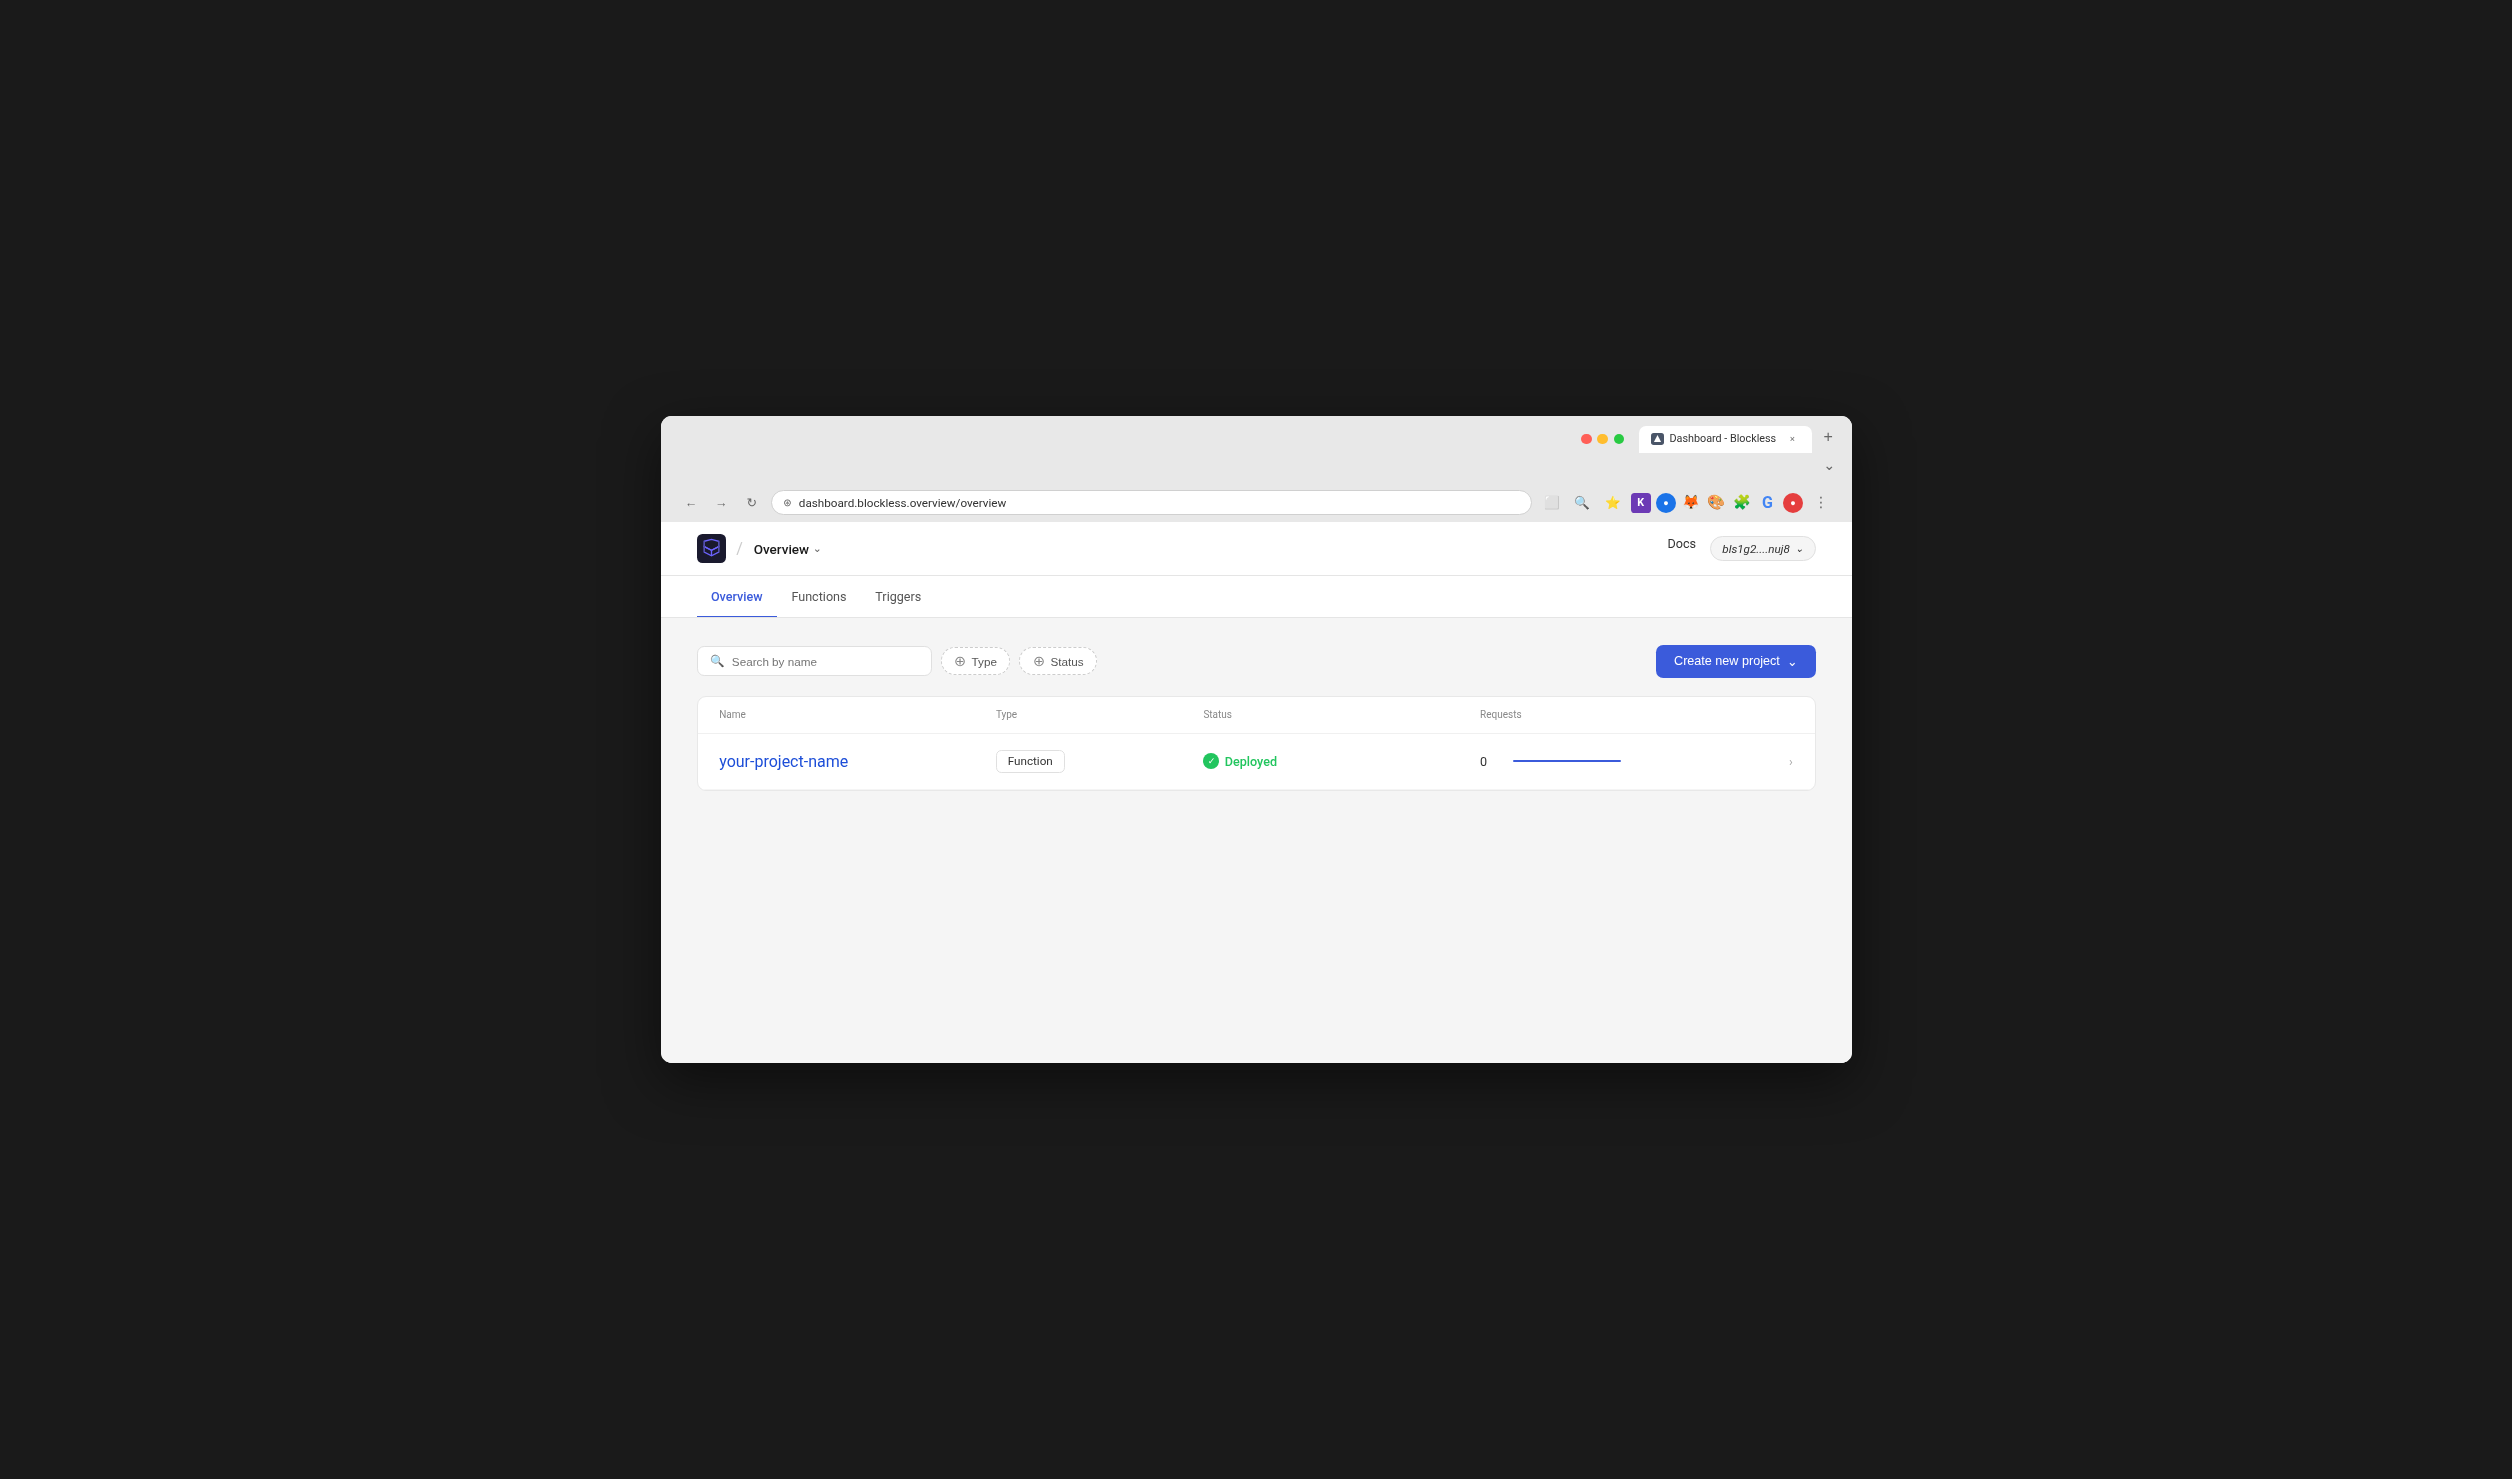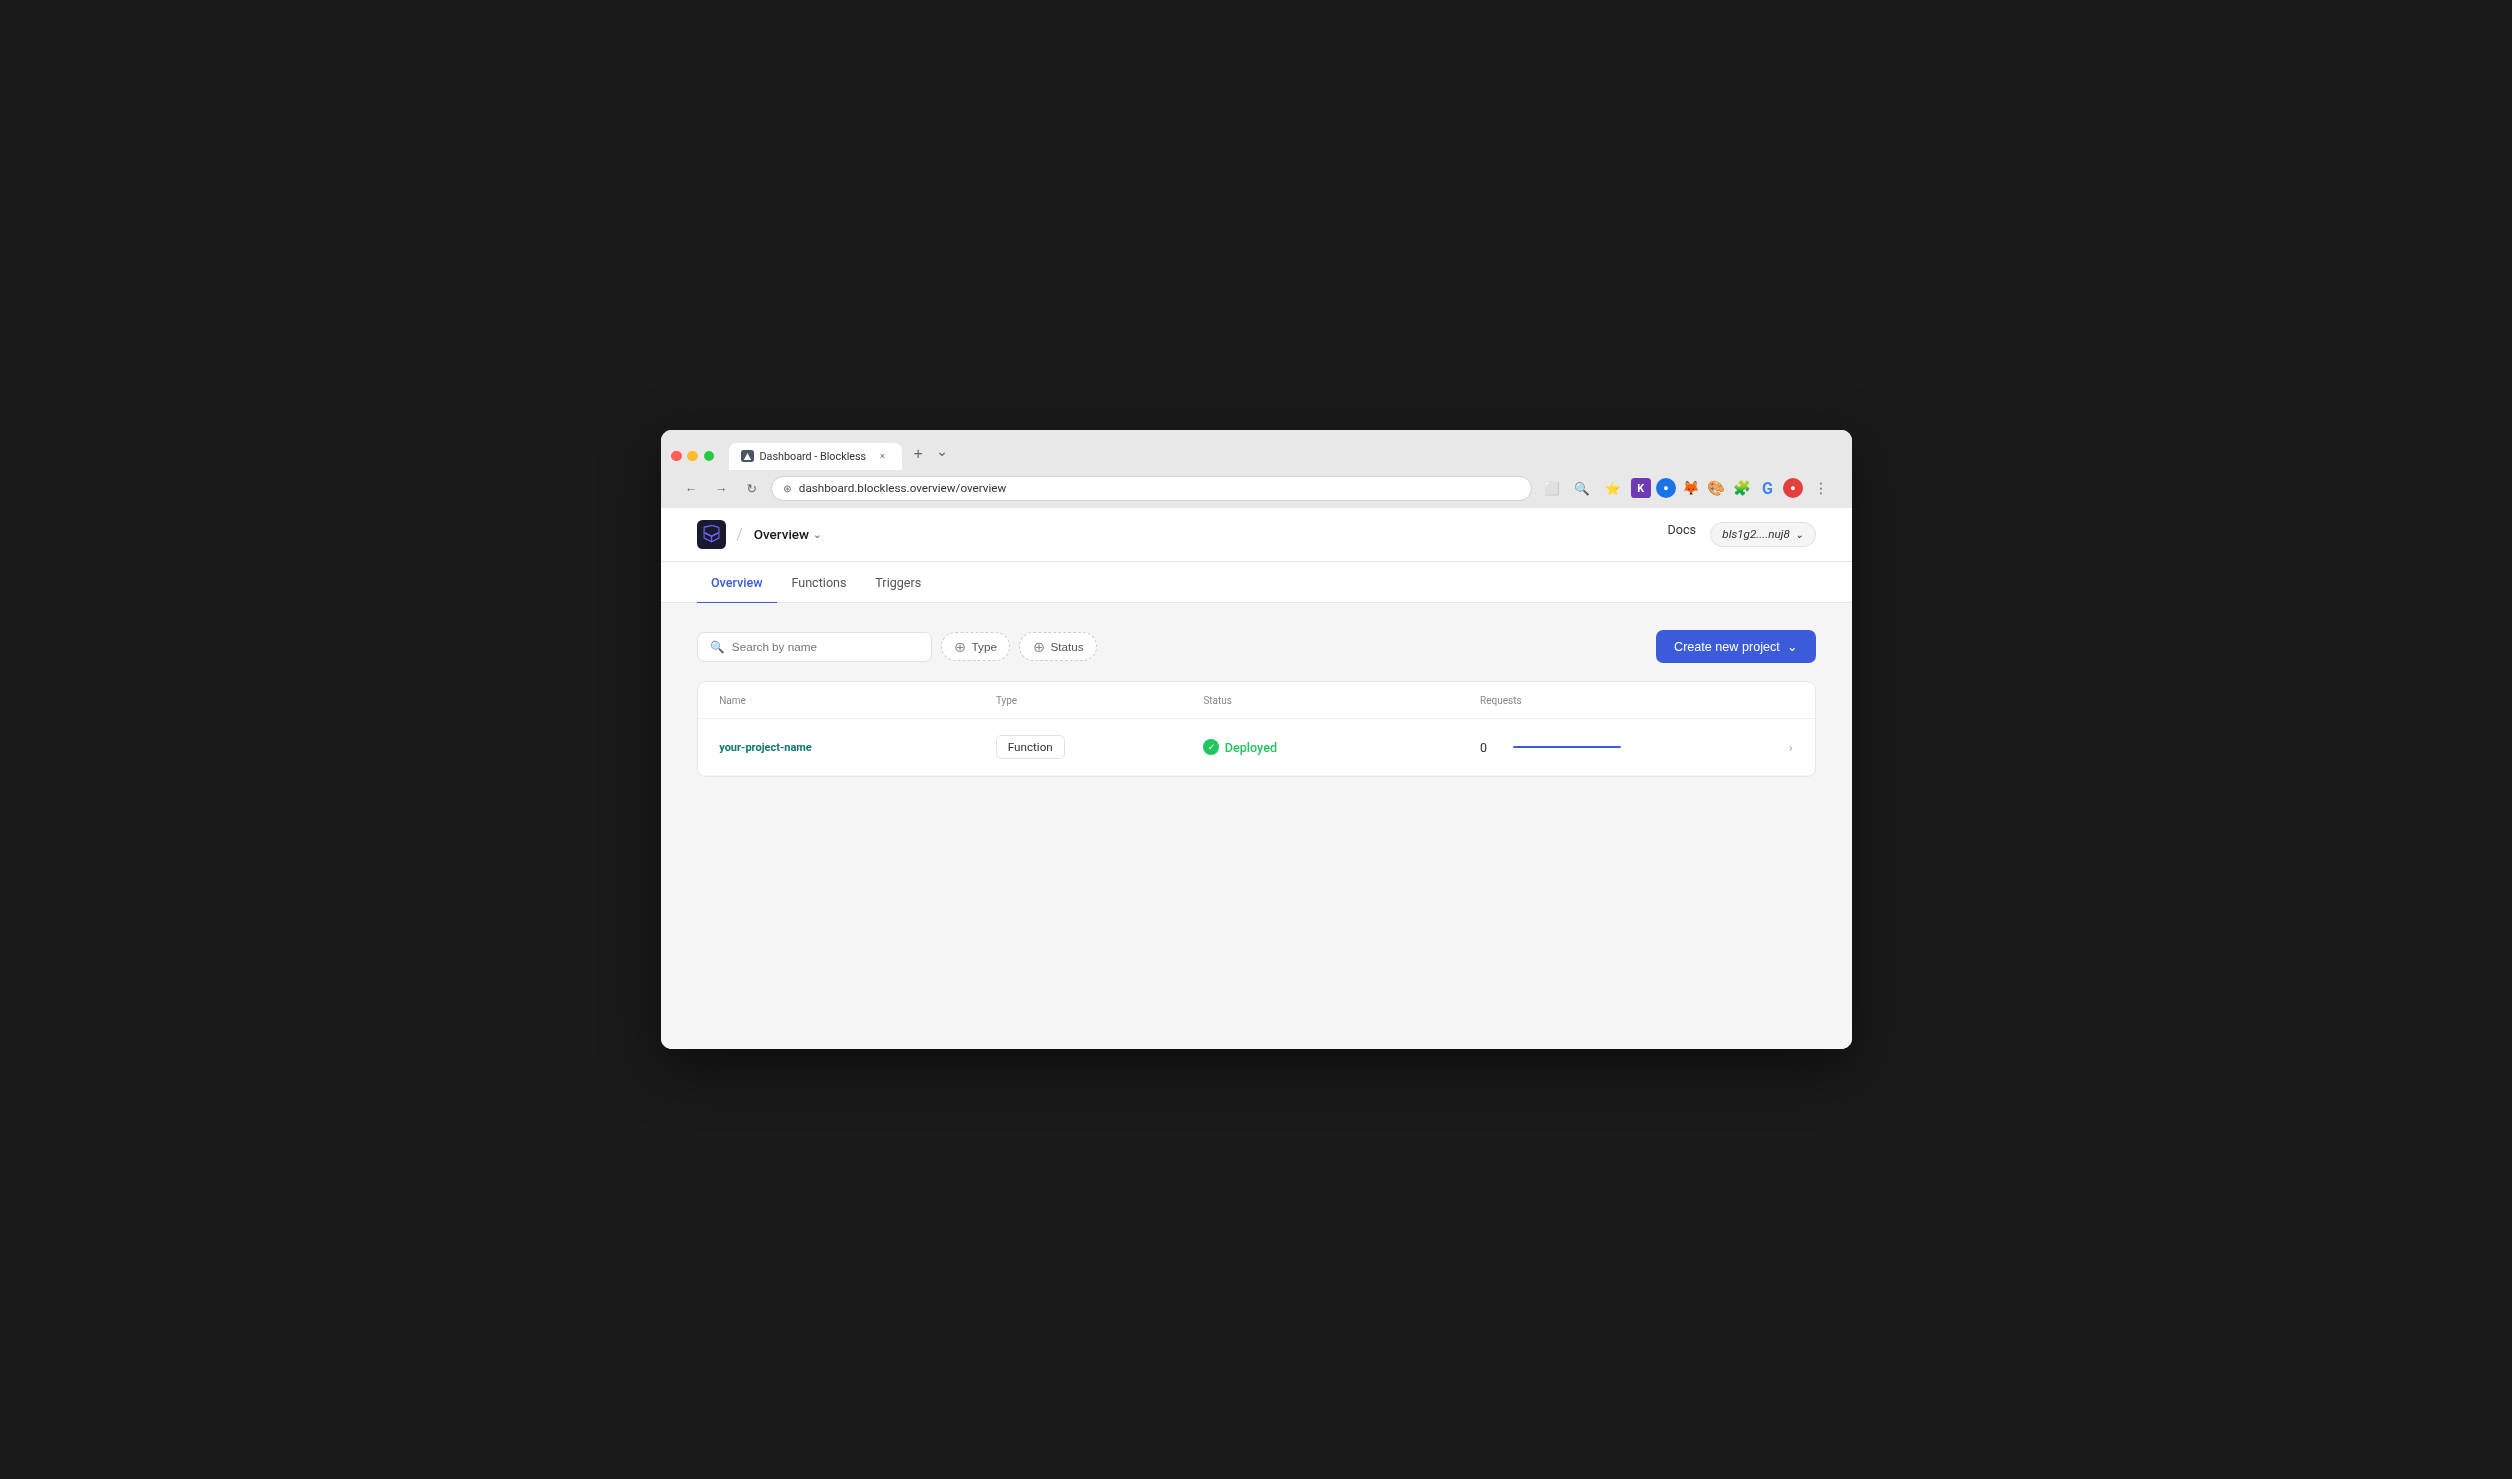--- a/index.html
+++ b/index.html
@@ -388,23 +388,23 @@
     .table-row {
       display: grid;
       grid-template-columns: 2fr 1.5fr 2fr 2fr 36px;
       padding: 16px 21.7px;
       align-items: center;
       border-bottom: 0.9px solid #f5f5f5;
       cursor: pointer;
     }
 
     .project-name {
-      font-size: 11px;
-      font-weight: 700;
-      color: #0f766e;
+      font-size: 16px;
+      font-weight: 400;
+      color: #1d4ed8;
     }
 
     .type-badge {
       display: inline-flex;
       align-items: center;
       background: #fff;
       border: 0.9px solid #e0e0e0;
       border-radius: 5.4px;
       padding: 3.6px 10.8px;
       font-size: 11.7px;
@@ -462,21 +462,21 @@
       font-size: 10px;
     }
   </style>
 </head>
 <body>
 
 <div class="browser-window">
 
   <div class="browser-chrome">
 
-    <div style="display:flex; align-items:flex-end; justify-content:flex-start;">
+    <div style="display:flex; align-items:flex-end; justify-content:flex-start;flex-direction:column;">
       <div style="display:flex; align-items:flex-end; gap:3.6px;">
 
         <div style="display:flex; align-items:center; gap:5.4px; margin-right:10.8px; margin-bottom:9px;">
           <div class="traffic-light tl-red"></div>
           <div class="traffic-light tl-yellow"></div>
           <div class="traffic-light tl-green"></div>
         </div>
 
         <div class="browser-tab">
           <div class="tab-favicon">

